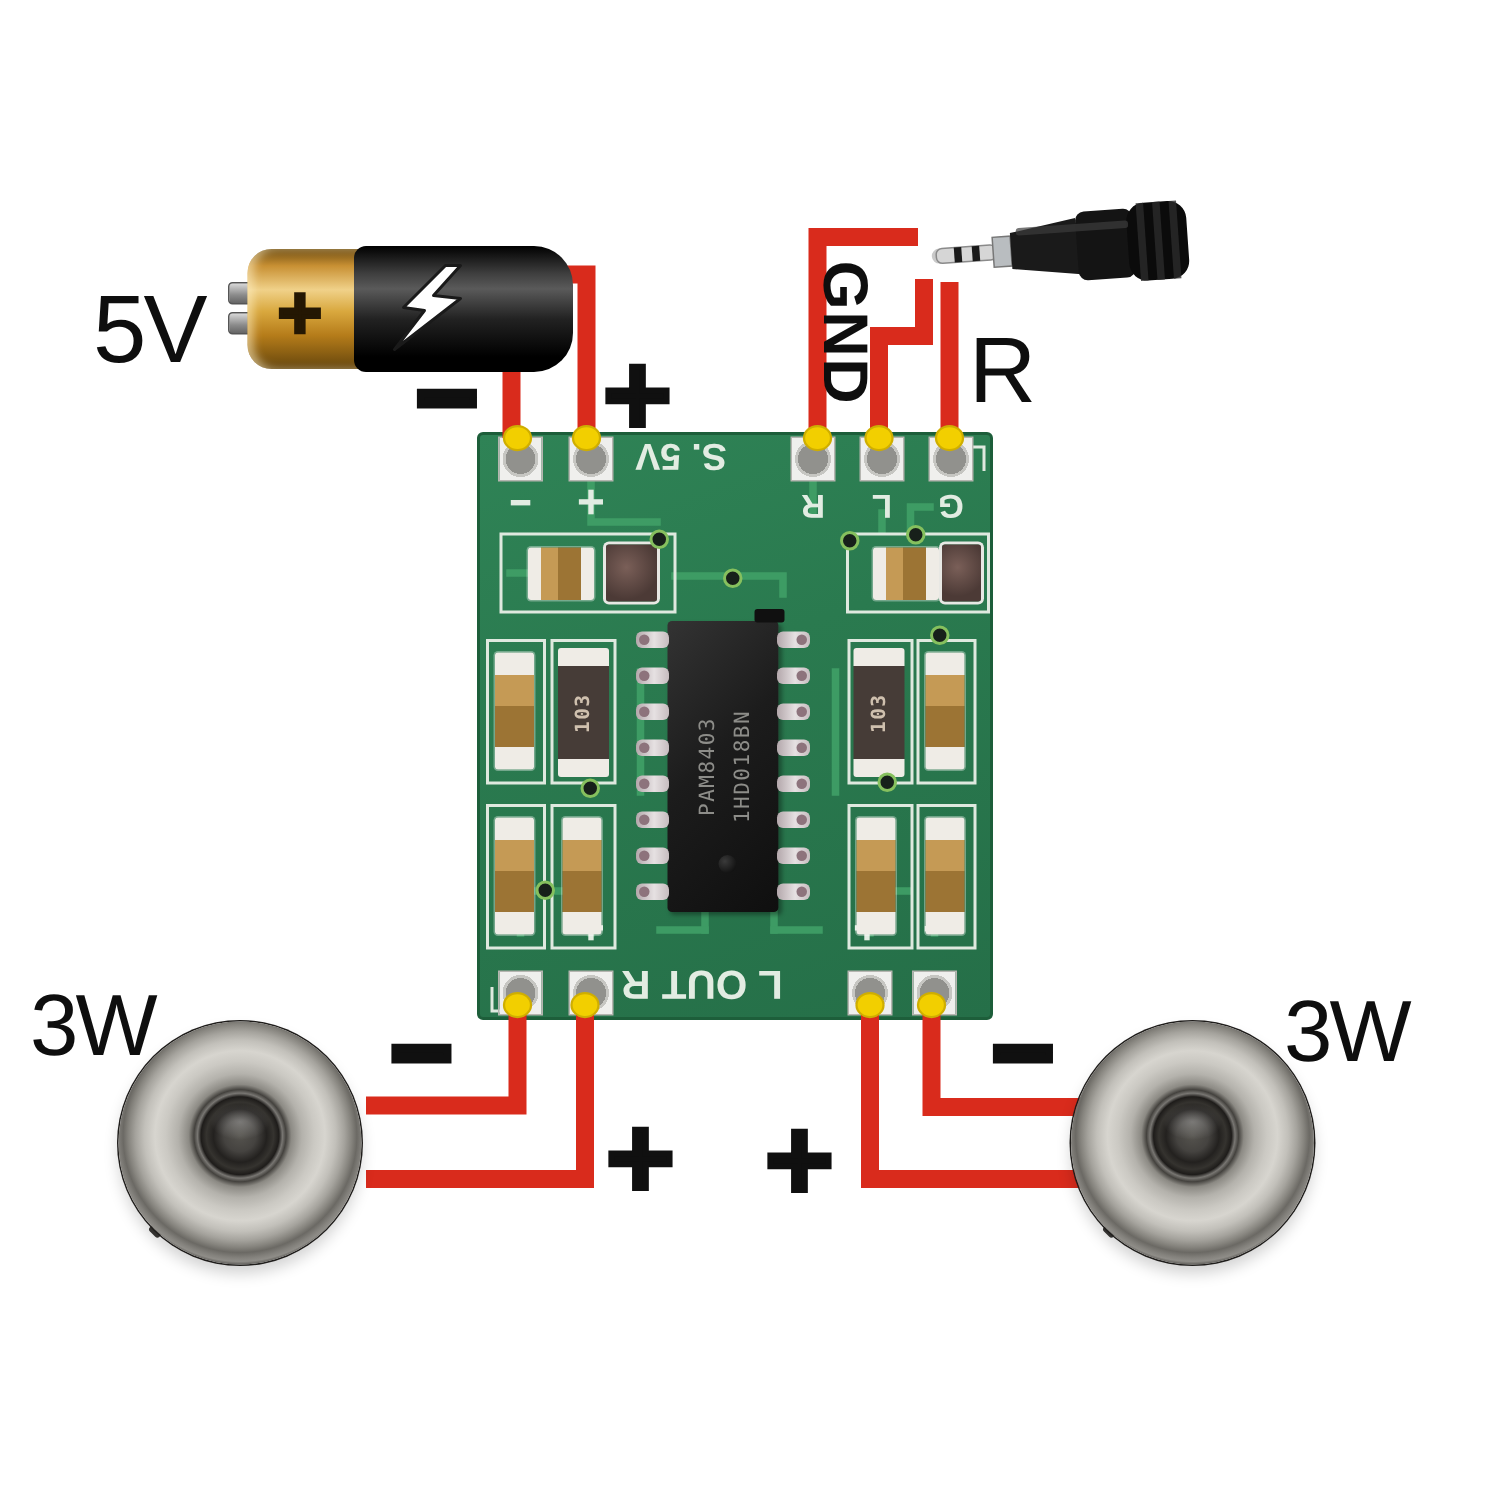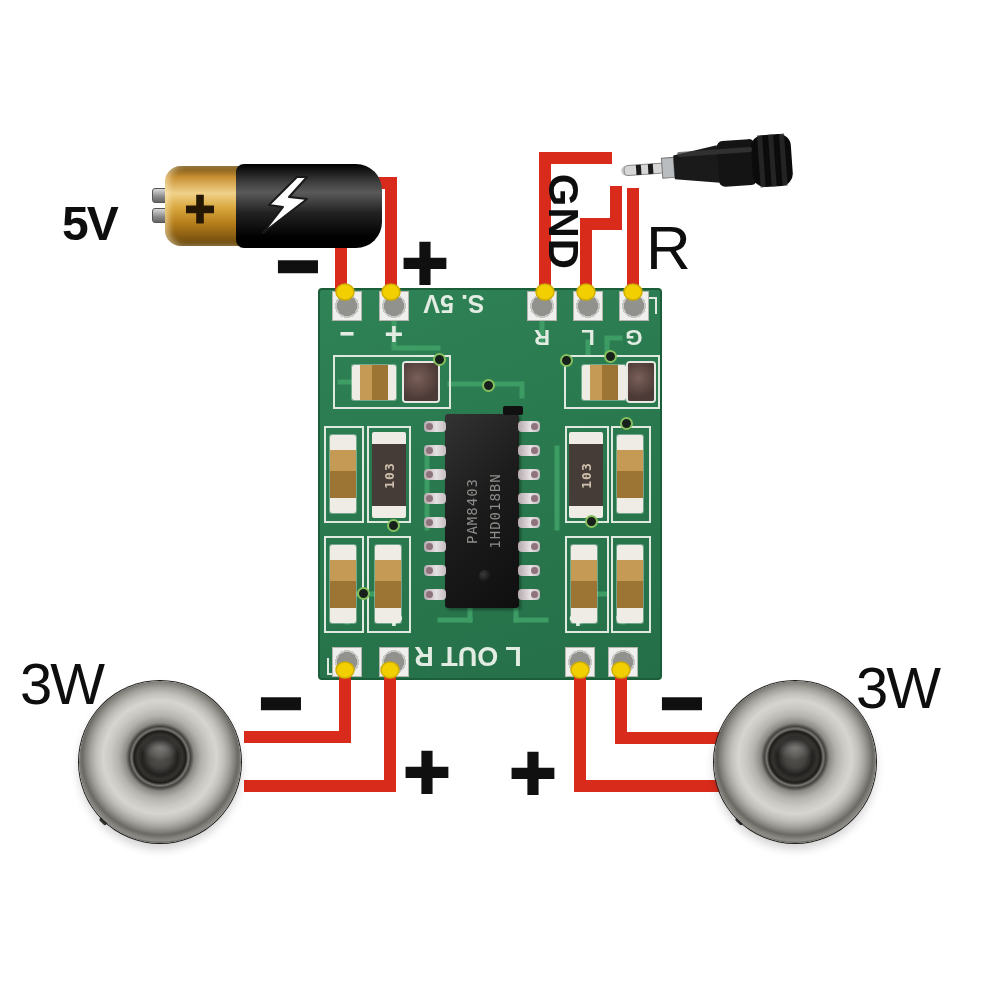--- a/index.html
+++ b/index.html
@@ -298,21 +298,21 @@
     <div class="speaker" style="left:79px;top:681px;"></div>
   </div>
   <div>
     <div class="notch" style="left:760px;top:700px;transform:rotate(45deg);"></div>
     <div class="notch" style="left:736px;top:814px;transform:rotate(-45deg);"></div>
     <div class="notch" style="left:842px;top:712px;transform:rotate(-45deg);"></div>
     <div class="notch" style="left:838px;top:812px;transform:rotate(45deg);"></div>
     <div class="speaker" style="left:714px;top:681px;"></div>
   </div>
 
-  <div class="big-label" style="left:62px;top:196px;font-size:48px;letter-spacing:-2px;font-weight:bold;">5V</div>
+  <div class="big-label" style="left:62px;top:182px;font-size:64px;letter-spacing:-2px;">5V</div>
 
   <div class="gnd-wrap">
     <span>GND</span>
   </div>
 
   <div class="big-label" style="left:646px;top:212px;font-size:62px;">R</div>
 
   <div class="big-label" style="left:20px;top:650px;font-size:58px;letter-spacing:-2px;">3W</div>
   <div class="big-label" style="left:856px;top:654px;font-size:58px;letter-spacing:-2px;">3W</div>
 

